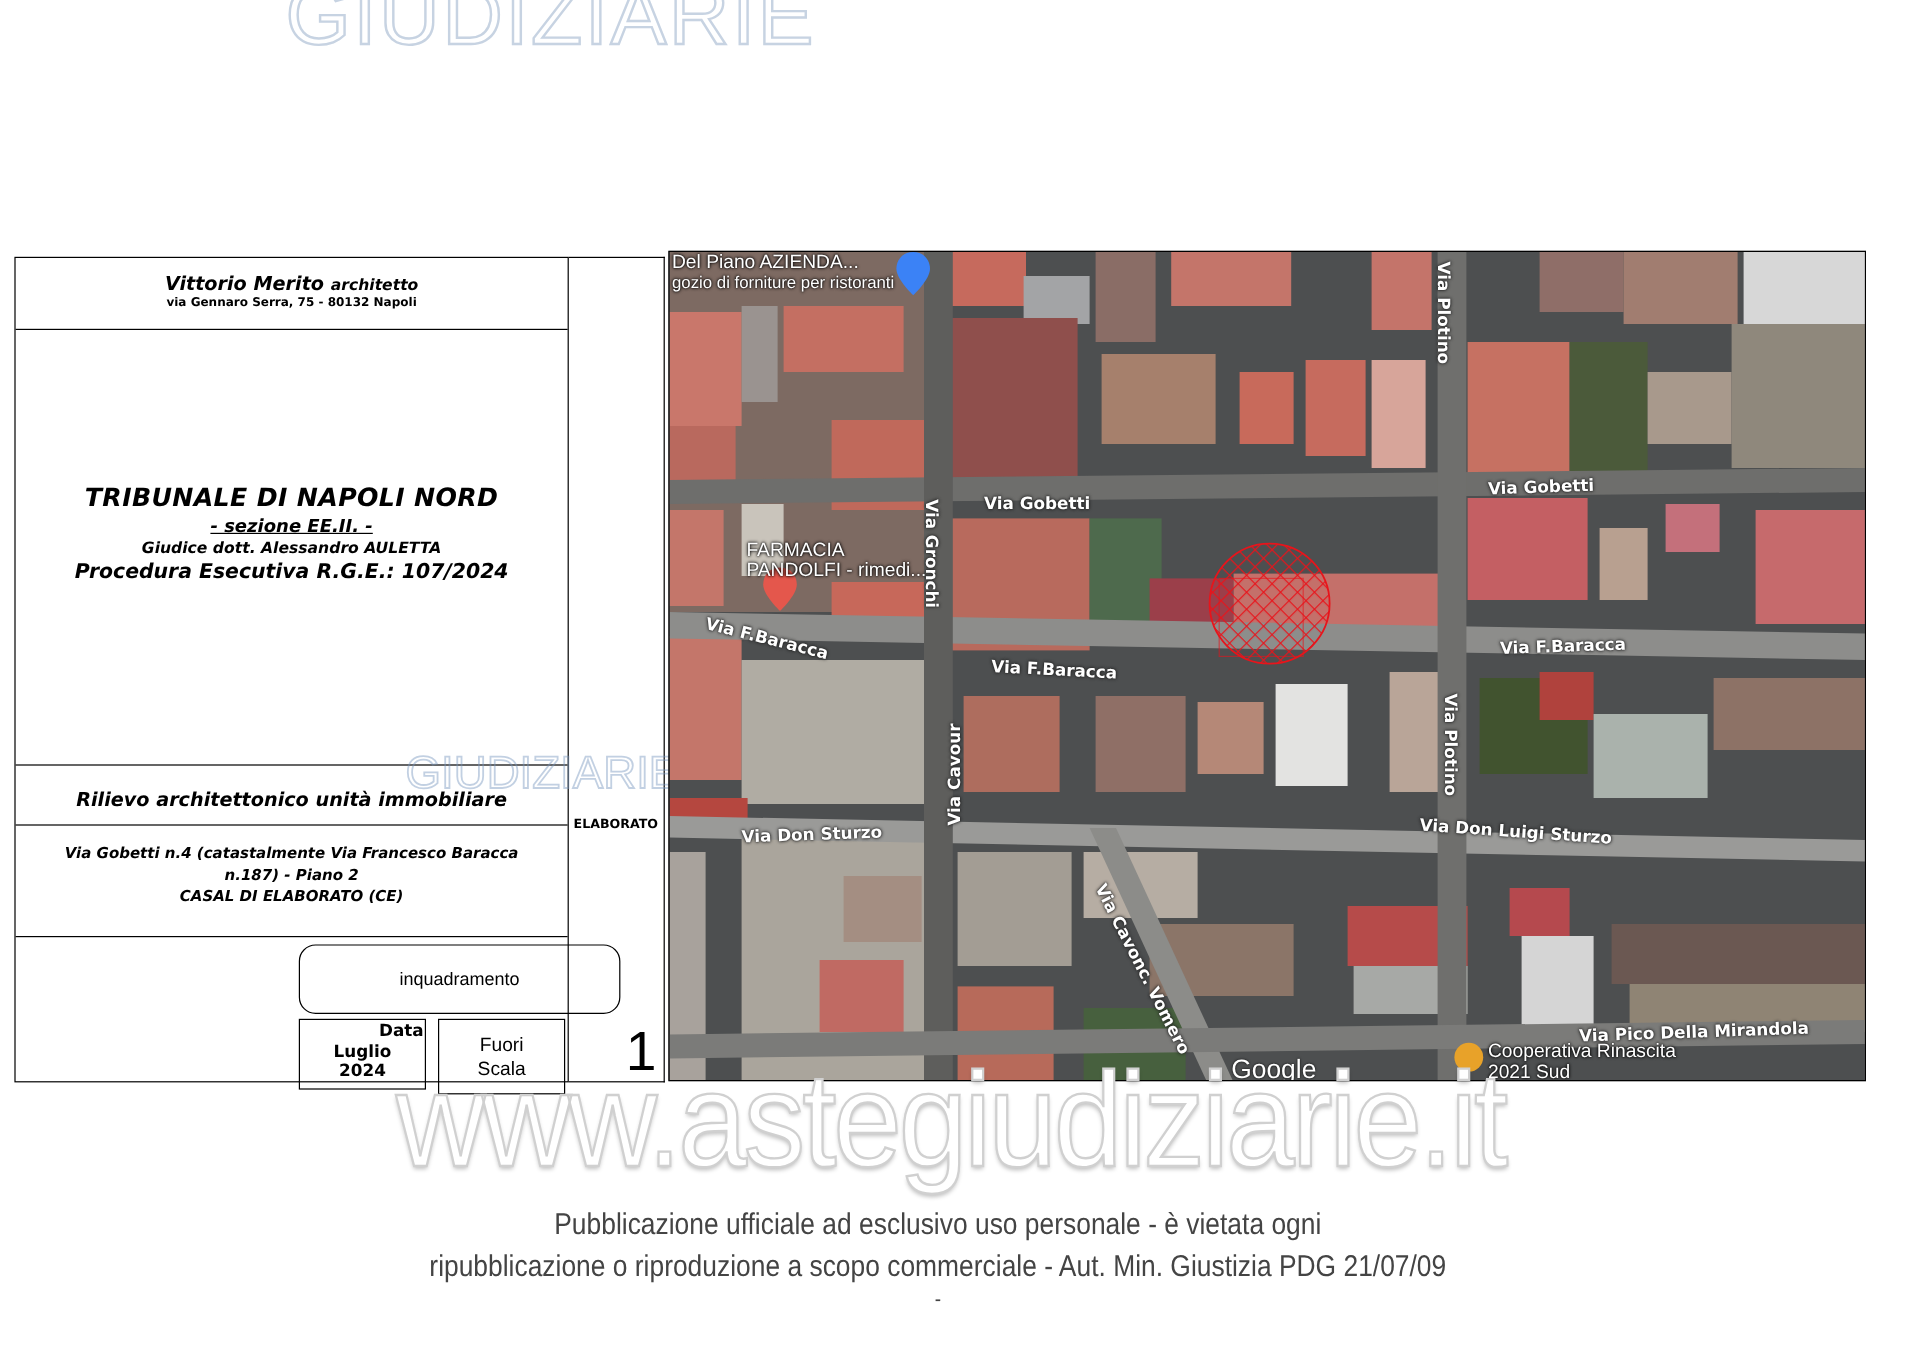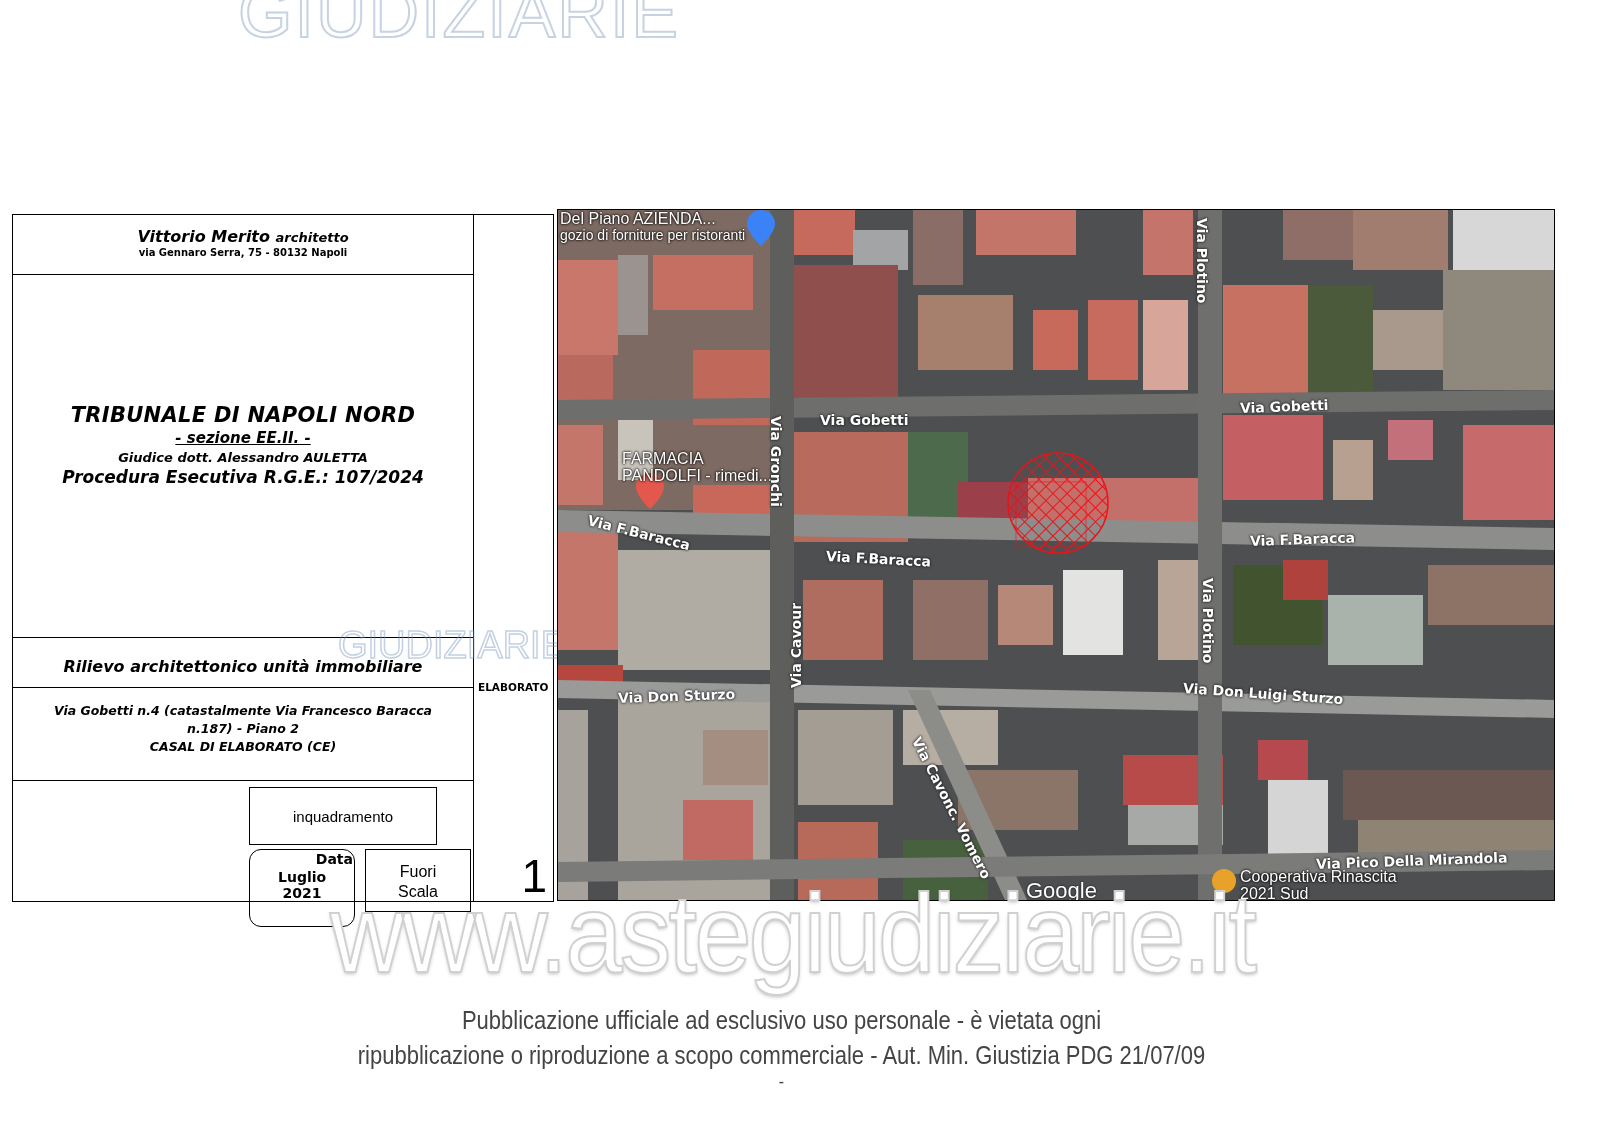--- a/index.html
+++ b/index.html
@@ -18,22 +18,22 @@
   .addr{font-size:10px;font-weight:bold;margin-top:1px;}
   .court{font-weight:bold;font-style:italic;font-size:21px;margin-top:128px;letter-spacing:.3px;}
   .section{font-weight:bold;font-style:italic;font-size:15px;margin-top:2px;text-decoration:underline;}
   .judge{font-weight:bold;font-style:italic;font-size:13px;margin-top:3px;}
   .proc{font-weight:bold;font-style:italic;font-size:17px;margin-top:2px;}
   .survey{font-weight:bold;font-style:italic;font-size:16px;margin-top:19px;}
   .loc{font-weight:bold;font-style:italic;font-size:12.5px;line-height:18px;margin-top:14px;padding:0 16px;}
   .box{position:absolute;border:1px solid #000;box-sizing:border-box;}
   .b-tech{left:5px;top:6px;width:222px;height:125px;}
   .b-tech span{position:absolute;left:8px;bottom:2px;font-weight:bold;font-size:13px;}
-  .b-desc{left:236px;top:6px;width:188px;height:58px;font-family:"Liberation Sans",sans-serif;font-size:15px;line-height:58px;text-align:center;}
-  .b-date{left:236px;top:68px;width:106px;height:78px;font-weight:bold;font-size:14px;border-radius:12px;}
+  .b-desc{left:236px;top:6px;width:268px;height:58px;font-family:"Liberation Sans",sans-serif;font-size:15px;line-height:58px;text-align:center;border-radius:14px;}
+  .b-date{left:236px;top:68px;width:106px;height:59px;font-weight:bold;font-size:14px;}
   .b-date .dl{position:absolute;right:1px;top:1px;}
   .b-date .dv{position:absolute;left:28px;top:19px;line-height:16px;text-align:center;}
   .b-scale{left:352px;top:68px;width:106px;height:63px;font-family:"Liberation Sans",sans-serif;font-size:16px;text-align:center;line-height:20px;padding-top:12px;}
   .elab{position:absolute;left:4px;top:466px;font-weight:bold;font-size:10.5px;}
   .elabnum{position:absolute;right:6px;bottom:2px;font-family:"Liberation Sans",sans-serif;font-size:46px;line-height:1;}
   .wm-aste{position:absolute;left:338px;top:628px;font-family:"Liberation Sans",sans-serif;color:transparent;-webkit-text-stroke:1.5px rgba(120,150,190,.45);line-height:.9;text-align:center;}
   .wm-aste .a{font-size:54px;letter-spacing:4px;}
   .wm-aste .g{font-size:38px;}
   .map{position:absolute;left:557px;top:209px;width:998px;height:692px;border:1px solid #000;box-sizing:border-box;overflow:hidden;background:#5a5a5c;}
   .map svg{position:absolute;left:0;top:0;}
@@ -74,21 +74,21 @@
       <div>n.187)  - Piano 2</div>
       <div>CASAL DI ELABORATO (CE)</div>
     </div>
   </div>
   <div class="row r5">
     <div class="box b-desc">inquadramento</div>
     <div class="box b-date">
       <span class="dl">Data</span>
       <div class="dv">
         <div>Luglio</div>
-        <div>2021</div>
+        <div>2024</div>
       </div>
     </div>
     <div class="box b-scale">
       <div>Fuori</div>
       <div>Scala</div>
     </div>
   </div>
 </div>
 
 <div class="sidecol">

